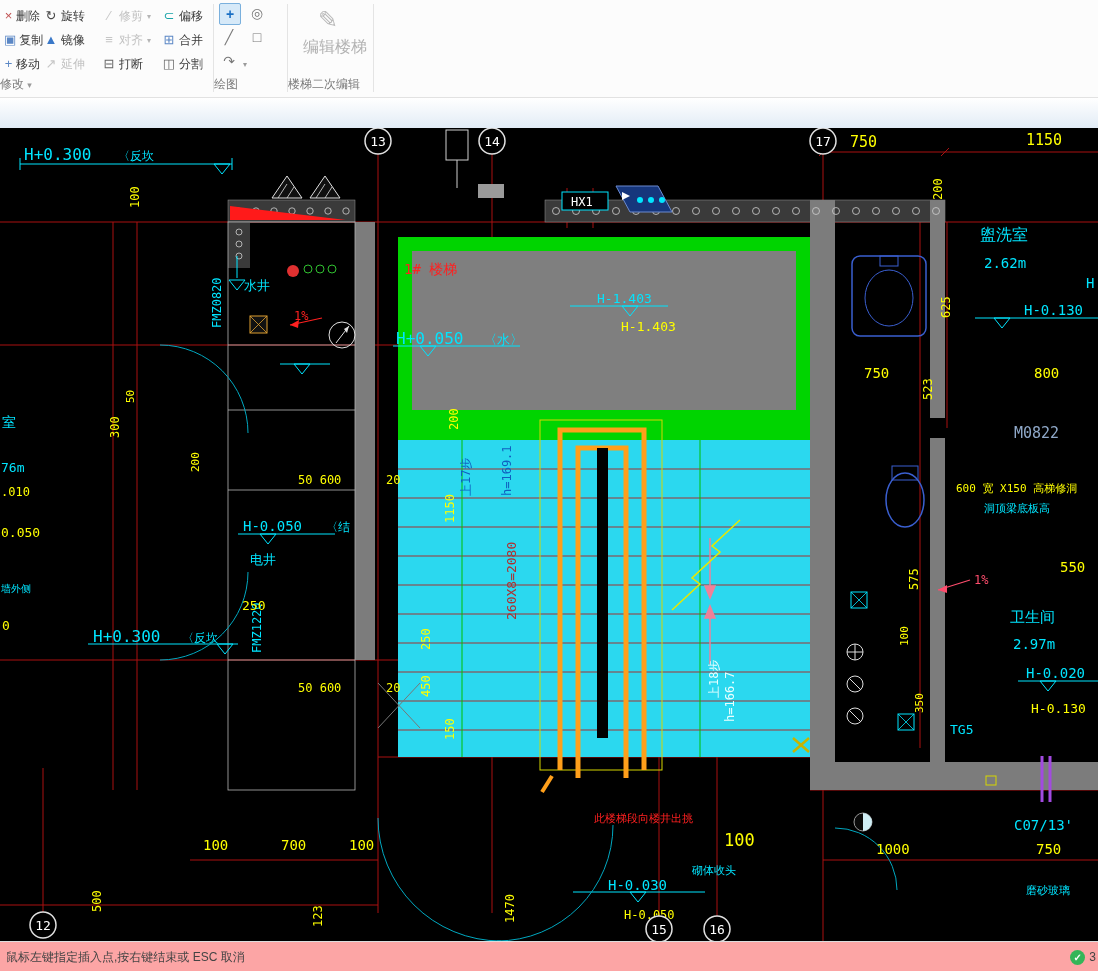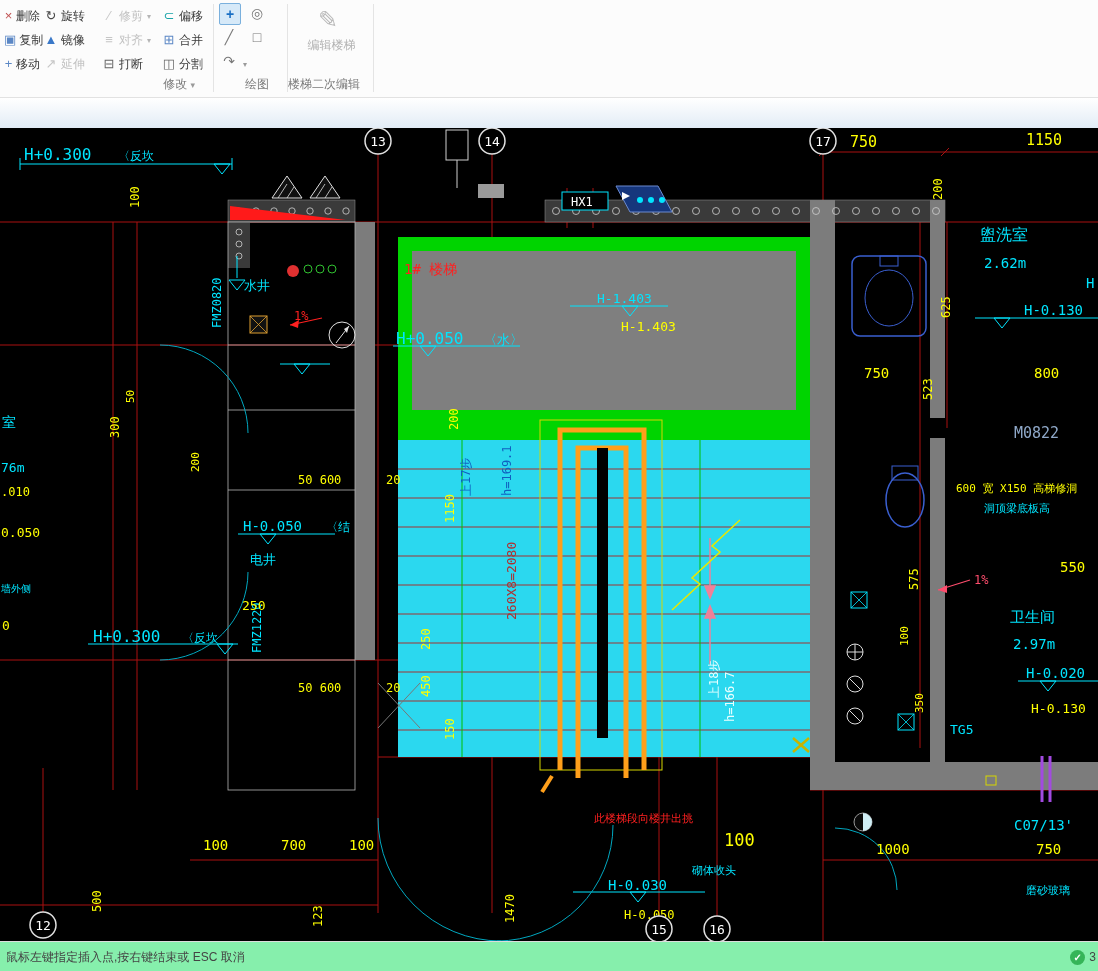--- a/index.html
+++ b/index.html
@@ -2,45 +2,45 @@
 <html><head>
 <meta charset="utf-8">
 <style>
   html,body{margin:0;padding:0;background:#fff;font-family:"Liberation Sans",sans-serif;}
   #app{position:relative;width:1098px;height:971px;overflow:hidden;background:#fff;}
 
   
   #ribbon{position:absolute;left:0;top:0;width:1098px;height:97px;background:#fcfcfc;border-bottom:1px solid #e2e2e2;}
   .rgroup{position:absolute;top:0;height:96px;}
   .gsep{position:absolute;top:4px;width:1px;height:88px;background:#e4e4e4;}
-  .glabel{position:absolute;bottom:3px;left:0;right:17px;text-align:right;font-size:12px;color:#7a7a7a;white-space:nowrap;}
+  .glabel{position:absolute;bottom:3px;left:0;right:0;text-align:left;font-size:12px;color:#7a7a7a;white-space:nowrap;}
   .glabel .caret{font-size:9px;color:#9a9a9a;}
   #modify-grid{position:absolute;left:2px;top:4px;display:grid;grid-template-columns:38px 56px 58px 56px;grid-auto-rows:24px;column-gap:2px;}
   .mi{display:flex;align-items:center;gap:3px;font-size:12px;color:#3a3a3a;cursor:default;white-space:nowrap;padding-left:2px;}
   .mi .ic{display:inline-block;width:14px;text-align:center;font-size:13px;line-height:14px;}
   .mi .ddc{font-size:8px;color:#b5b5b5;margin-left:1px;}
   .mi.disabled{color:#c2c2c2;}
   
   .dtool{position:absolute;width:20px;height:20px;display:flex;align-items:center;justify-content:center;font-size:14px;color:#787878;}
   .dtool.selected{background:#d6e9f8;border:1px solid #7ab0dd;border-radius:2px;color:#1a6fc4;font-weight:bold;}
   .dtool .ddc{font-size:8px;color:#9a9a9a;position:absolute;right:-8px;bottom:2px;}
   
   #stair-btn{position:absolute;left:8px;top:5px;width:64px;text-align:center;color:#b2b2b2;}
   #stair-btn .big-ic{font-size:24px;line-height:30px;color:#b8b8b8;}
-  #stair-btn .blb{font-size:12px;margin-top:2px;white-space:nowrap;margin-left:7px;}
+  #stair-btn .blb{font-size:16px;margin-top:2px;white-space:nowrap;margin-left:7px;}
 
   
   #substrip{position:absolute;left:0;top:98px;width:1098px;height:30px;background:linear-gradient(#ffffff,#e2ecf6);border-bottom:1px solid #c3d2e0;}
 
   
   #canvas-wrap{position:absolute;left:0;top:128px;width:1098px;height:944px;background:#000;}
   #cad-svg text{font-family:"DejaVu Sans Mono","DejaVu Sans",monospace;}
 
   
-  #statusbar{position:absolute;left:0;top:941px;width:1098px;height:30px;background:#86efac;border-top:1px solid #ddd;display:flex;align-items:center;font-size:12px;color:#444;}
+  #statusbar{position:absolute;left:0;top:941px;width:1098px;height:30px;background:#fca5a5;border-top:1px solid #ddd;display:flex;align-items:center;font-size:12px;color:#444;}
   #status-hint{padding-left:6px;}
   #status-right{position:absolute;right:2px;display:flex;align-items:center;gap:4px;}
   #status-check{width:15px;height:15px;border-radius:50%;background:#35b558;color:#fff;font-size:10px;display:flex;align-items:center;justify-content:center;font-weight:bold;}
 </style>
 </head>
 <body>
 
 <div id="app">
 
   <div id="ribbon">

